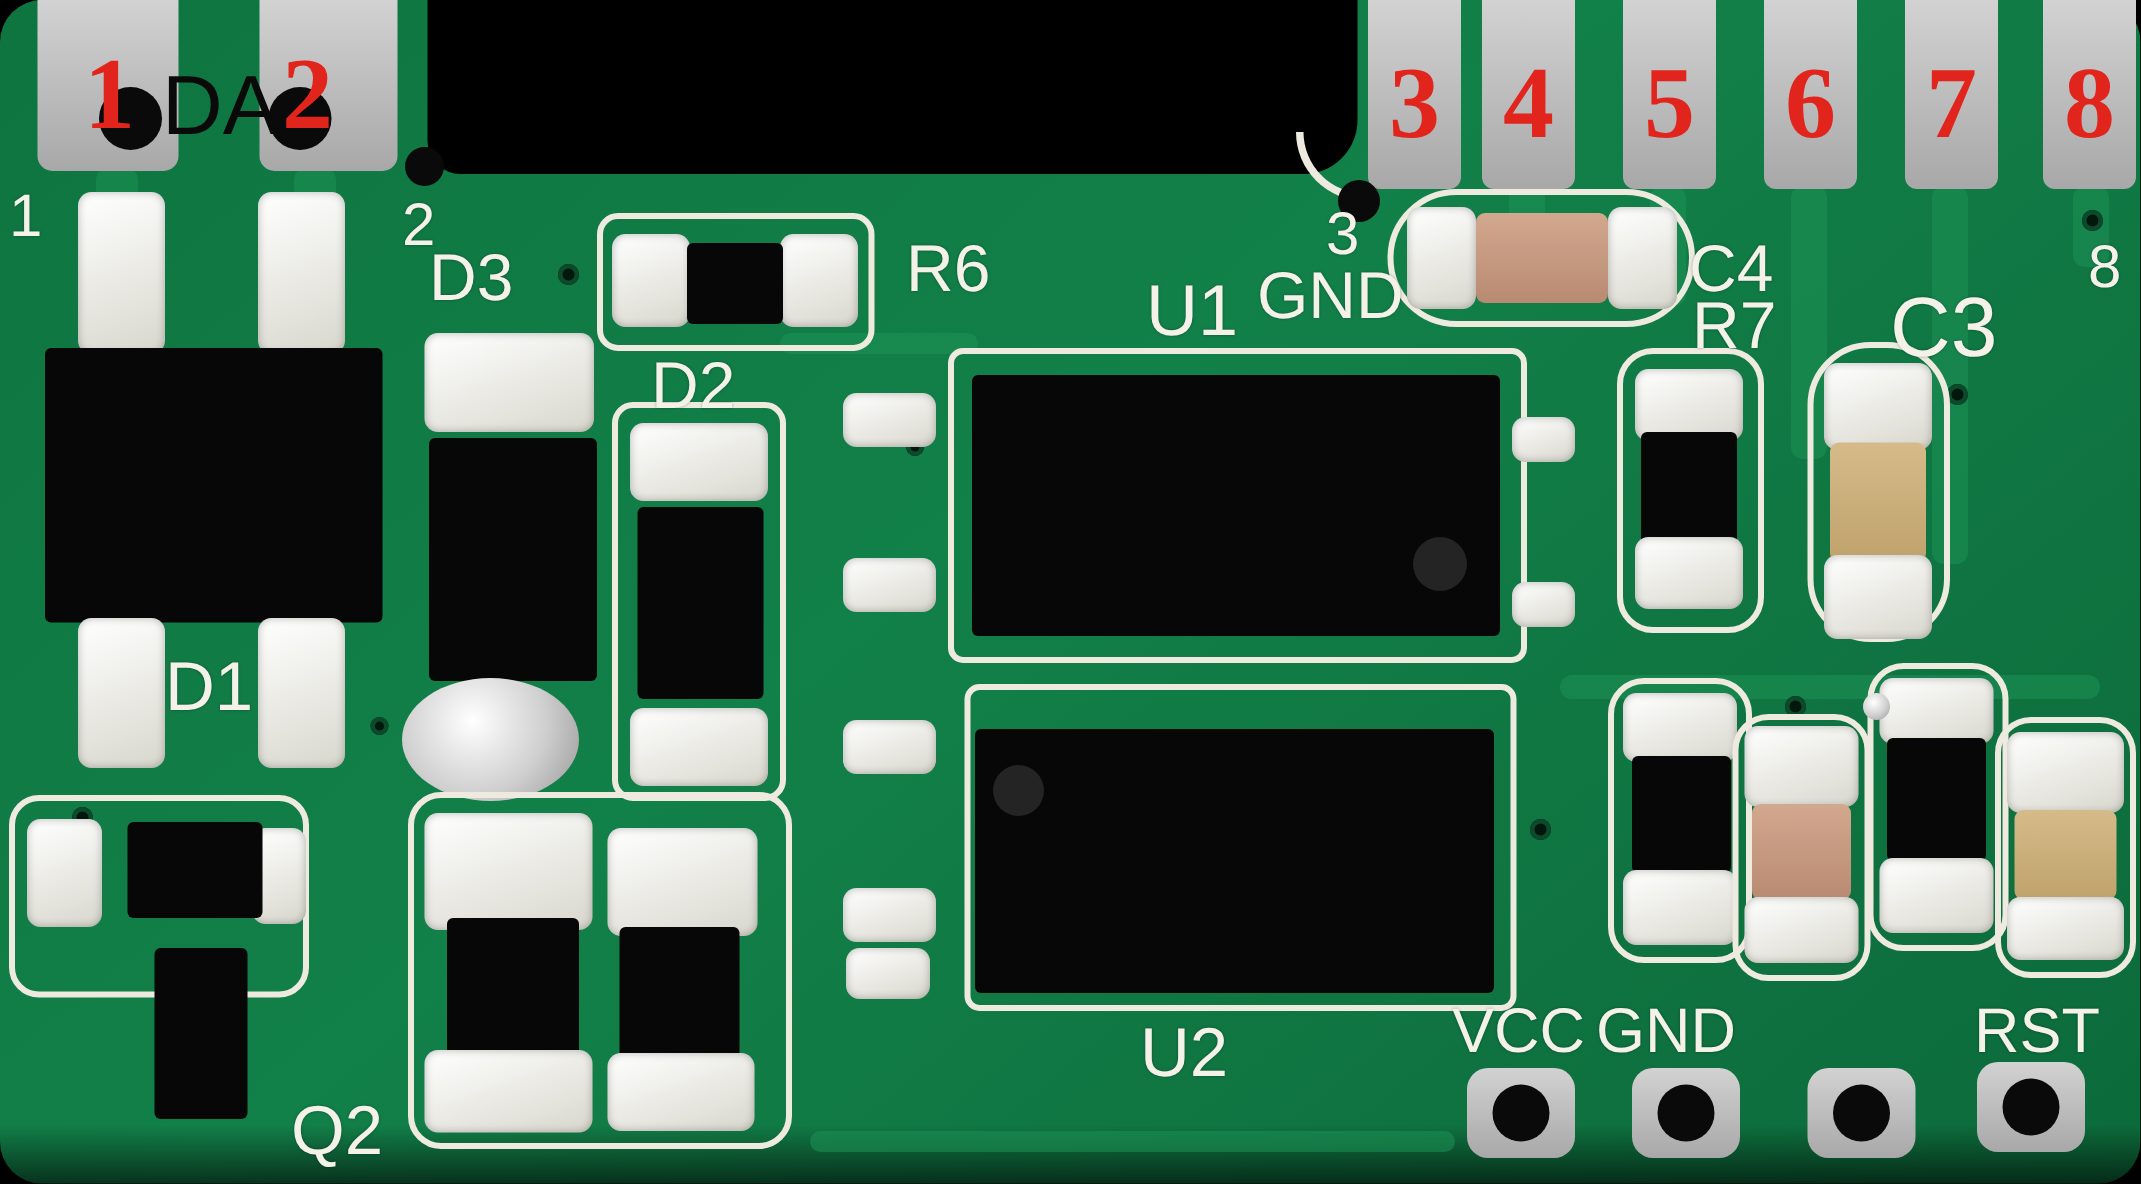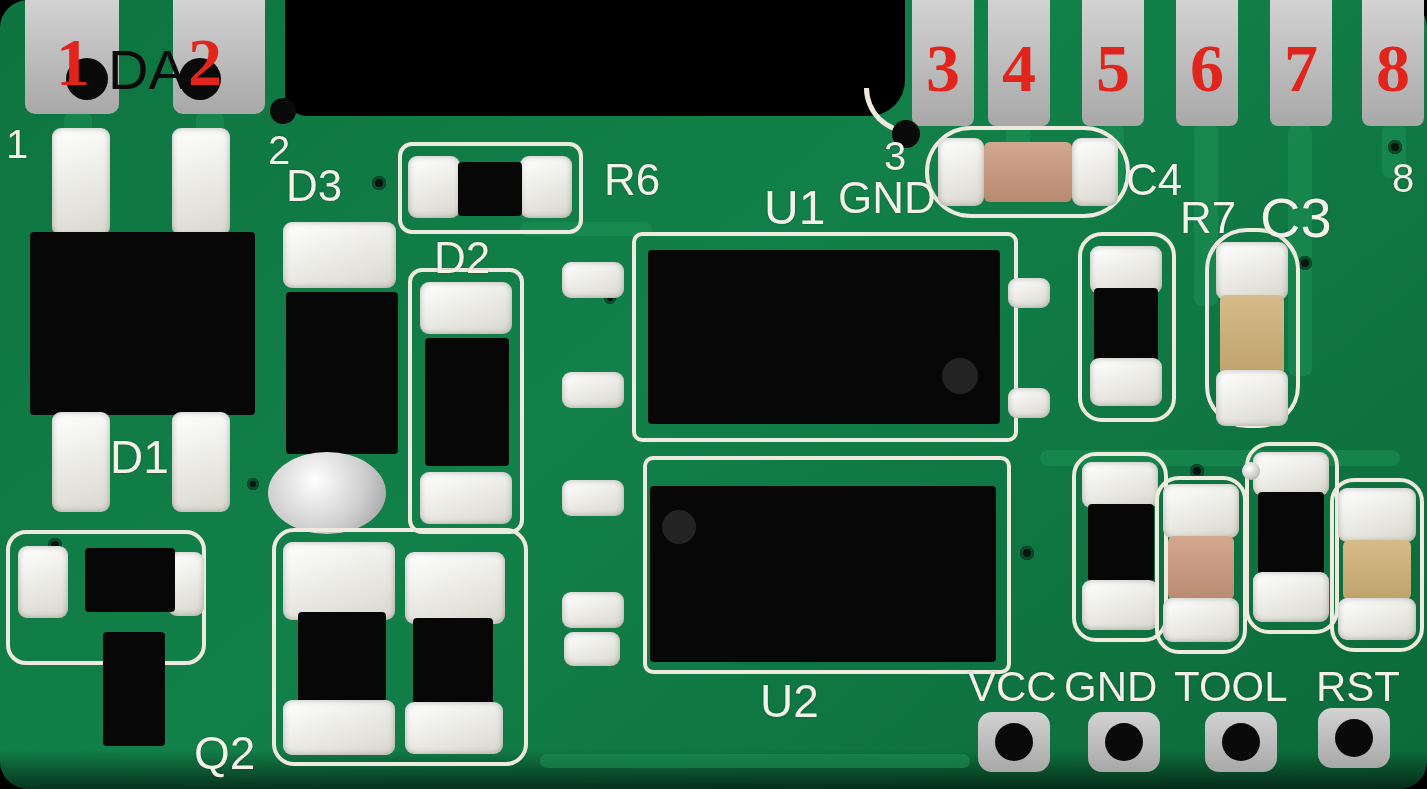--- a/index.html
+++ b/index.html
@@ -174,24 +174,23 @@
 
   <div class="abs silk" style="left:6px;top:124px;font-size:40px">1</div>
   <div class="abs silk" style="left:268px;top:130px;font-size:40px">2</div>
   <div class="abs silk" style="left:286px;top:164px;font-size:44px">D3</div>
   <div class="abs silk" style="left:604px;top:158px;font-size:44px">R6</div>
   <div class="abs silk" style="left:434px;top:236px;font-size:44px">D2</div>
   <div class="abs silk" style="left:764px;top:184px;font-size:48px">U1</div>
   <div class="abs silk" style="left:838px;top:176px;font-size:44px">GND</div>
   <div class="abs silk" style="left:884px;top:136px;font-size:40px">3</div>
   <div class="abs silk" style="left:1126px;top:158px;font-size:44px">C4</div>
-  <div class="abs silk" style="left:1180px;top:196px;font-size:44px">R7</div>
+  <div class="abs silk" style="left:1128px;top:196px;font-size:44px">R7</div>
   <div class="abs silk" style="left:1260px;top:190px;font-size:56px">C3</div>
   <div class="abs silk" style="left:1392px;top:158px;font-size:40px">8</div>
   <div class="abs silk" style="left:110px;top:434px;font-size:46px">D1</div>
   <div class="abs silk" style="left:194px;top:730px;font-size:46px">Q2</div>
   <div class="abs silk" style="left:760px;top:678px;font-size:46px">U2</div>
   <div class="abs silk" style="left:968px;top:666px;font-size:42px">VCC</div>
   <div class="abs silk" style="left:1064px;top:666px;font-size:42px">GND</div>
-  <div class="abs silk" style="left:1174px;top:666px;font-size:42px">TOOL</div>
   <div class="abs silk" style="left:1316px;top:666px;font-size:42px">RST</div>
 
 </div>
 
 </body></html>

